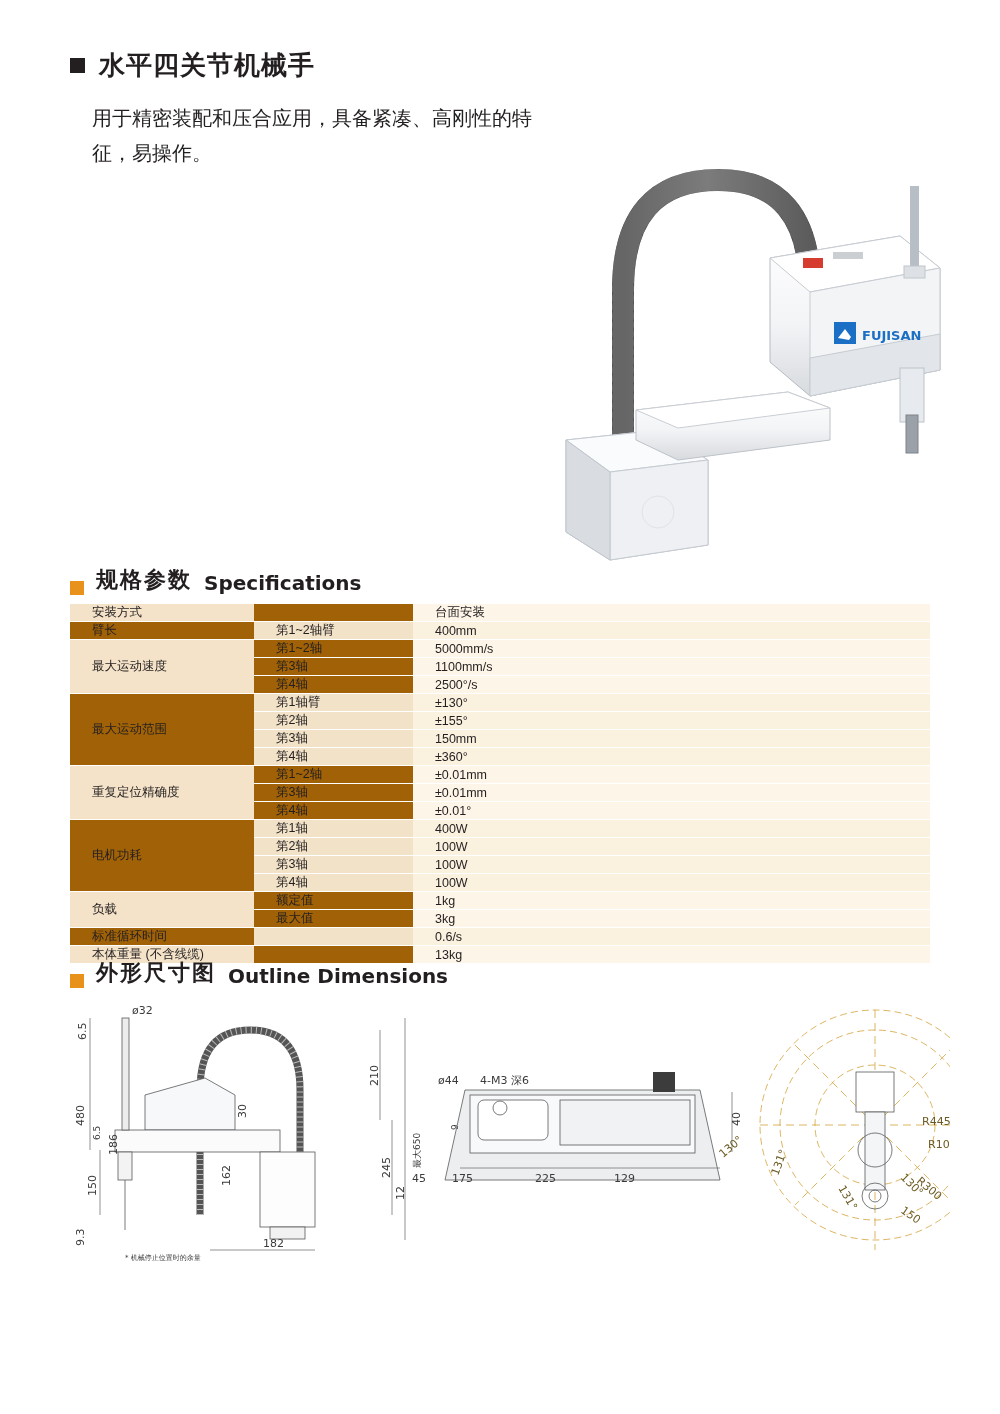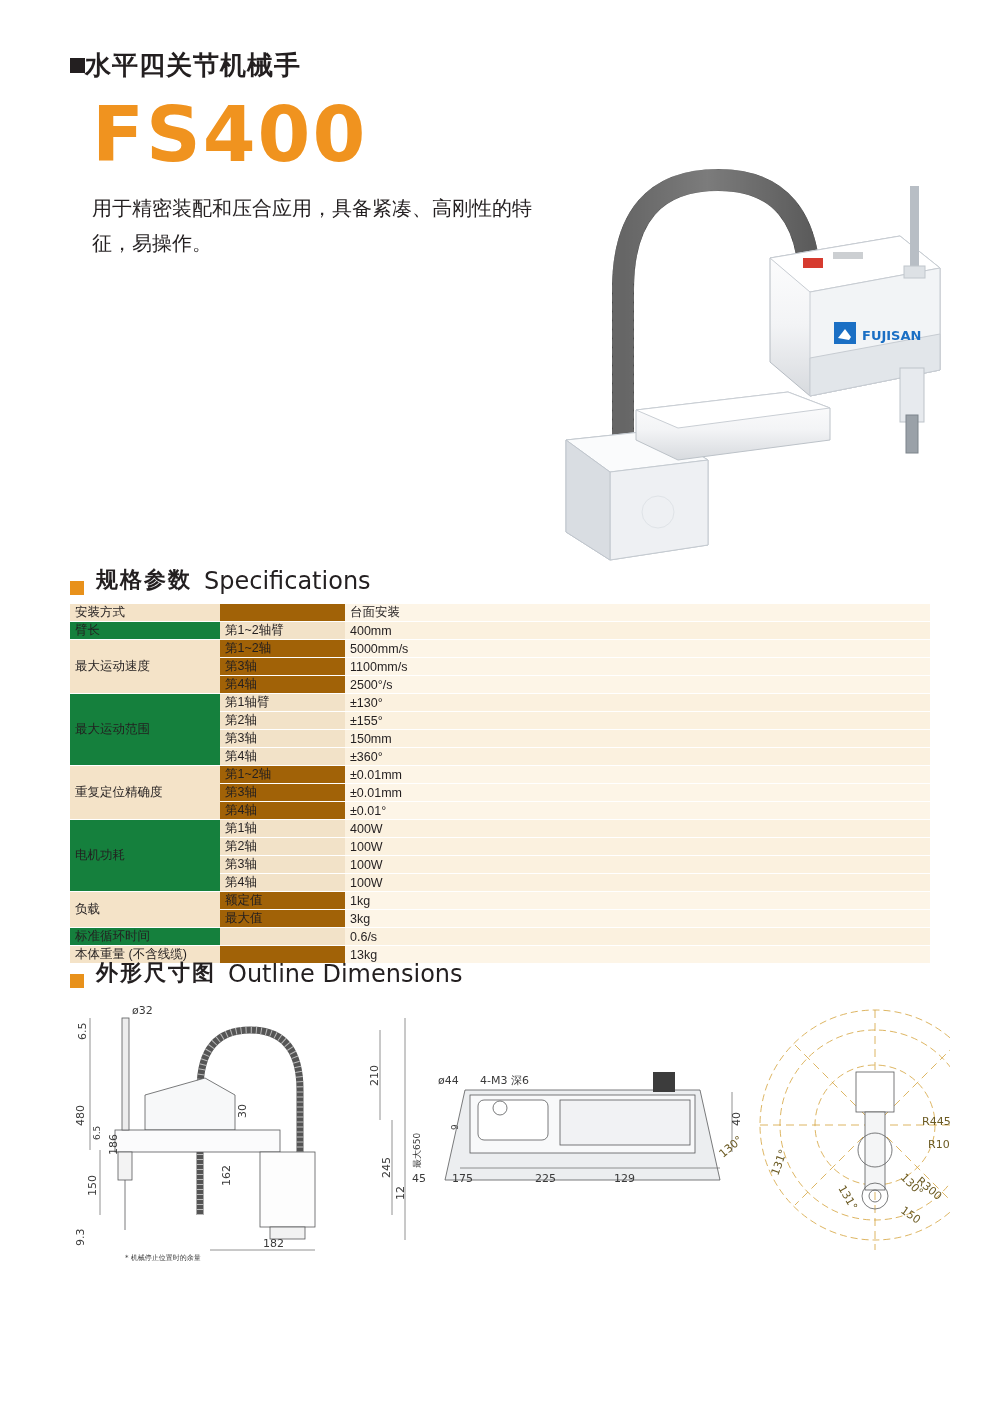--- a/index.html
+++ b/index.html
@@ -8,74 +8,73 @@
     background:#ffffff;
     font-family:"Liberation Sans", sans-serif;
     color:#231f20;
     position:relative;
     overflow:hidden;
   }
   .page{position:relative;width:1000px;height:1414px;}
 
   
   .hdr{position:absolute;left:70px;top:48px;width:600px;}
-  .hdr-title-row{display:flex;align-items:center;gap:0;}
+  .hdr-title-row{display:flex;align-items:center;gap:14px;}
   .sq{width:15px;height:15px;background:#231f20;display:inline-block;}
   .sq-o{width:14px;height:14px;background:#e8911b;display:inline-block;}
   .hdr-title{font-size:26px;font-weight:bold;letter-spacing:1px;color:#231f20;}
   .model{
     font-size:76px;font-weight:bold;color:#f0931f;
     letter-spacing:2px;line-height:1;margin:14px 0 0 22px;
     font-family:"DejaVu Sans", sans-serif;
   }
   .lede{
     margin:18px 0 0 22px;width:470px;
     font-size:20px;line-height:1.75;color:#231f20;
   }
 
   
   .hero{position:absolute;left:548px;top:140px;width:430px;height:430px;}
   .hero svg{display:block;}
 
   
   .sec-head{position:absolute;display:flex;align-items:flex-end;gap:12px;}
   .sec-cn{font-size:22px;font-weight:bold;color:#231f20;letter-spacing:2px;}
-  .sec-en{font-size:24px;font-weight:normal;color:#231f20;font-family:"DejaVu Sans",sans-serif;}
+  .sec-en{font-size:20px;font-weight:bold;color:#231f20;font-family:"DejaVu Sans",sans-serif;}
 
   
   .spec{position:absolute;left:70px;top:604px;width:860px;border-collapse:collapse;}
   .spec td{
     border-bottom:1px solid #ffffff;
-    font-size:12.5px;height:17px;padding:0 5px;color:#231f20;
+    font-size:12.5px;height:17px;padding:0 22px;color:#231f20;
     vertical-align:middle;
   }
   .c1{width:140px;background:#f4e3c8;font-weight:normal;}
   .c2{width:115px;background:#a16207;}
   .c3{background:#fdf5e7;}
-  .c1.alt{background:#15803d;}
+  .c1.alt{background:#a16207;}
   .c2.alt{background:#f2e2c8;}
   .c3.alt{background:#fbf1df;}
 
   
   .draw{position:absolute;left:60px;top:1000px;width:890px;height:270px;}
   .draw svg{display:block;}
 
   .dimtxt{font-family:"DejaVu Sans",sans-serif;fill:#3a3a3a;}
 </style>
 </head>
 <body>
 
 <div class="page">
 
   <div class="hdr">
     <div class="hdr-title-row">
       <span class="sq"></span>
       <span class="hdr-title">水平四关节机械手</span>
     </div>
-    <div class="model">FS400</div>
     <div class="lede">用于精密装配和压合应用，具备紧凑、高刚性的特征，易操作。</div>
   </div>
 
   <div class="hero">
     <svg width="430" height="430" viewBox="0 0 430 430">
       <defs>
         <linearGradient id="body" x1="0" y1="0" x2="0" y2="1">
           <stop offset="0%" stop-color="#ffffff"></stop>
           <stop offset="55%" stop-color="#f3f4f6"></stop>
           <stop offset="100%" stop-color="#d7dade"></stop>

